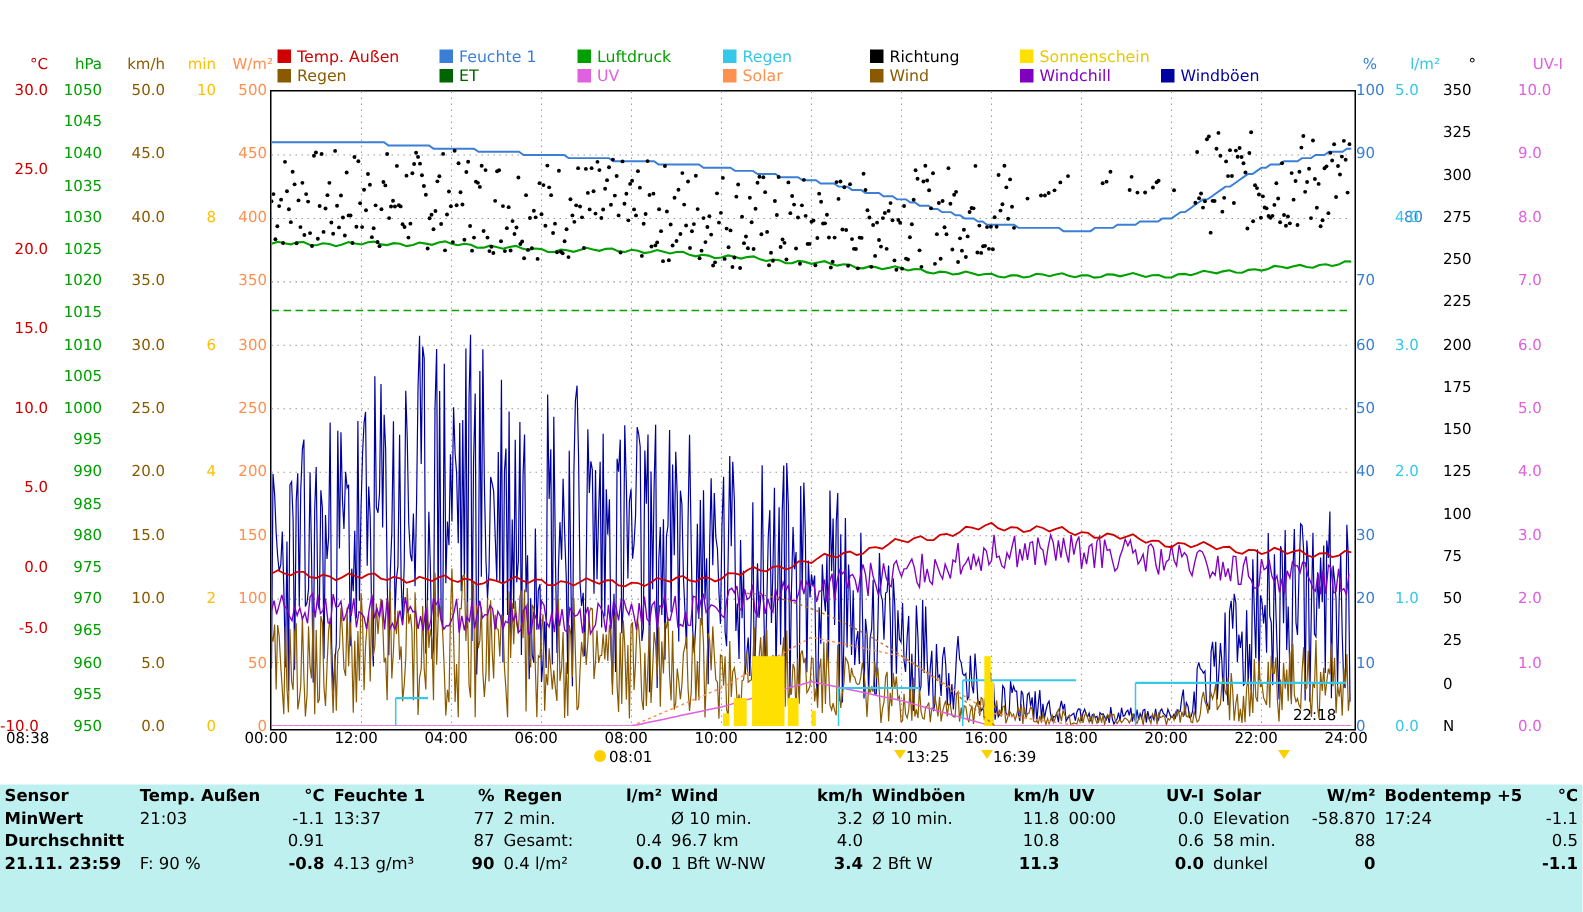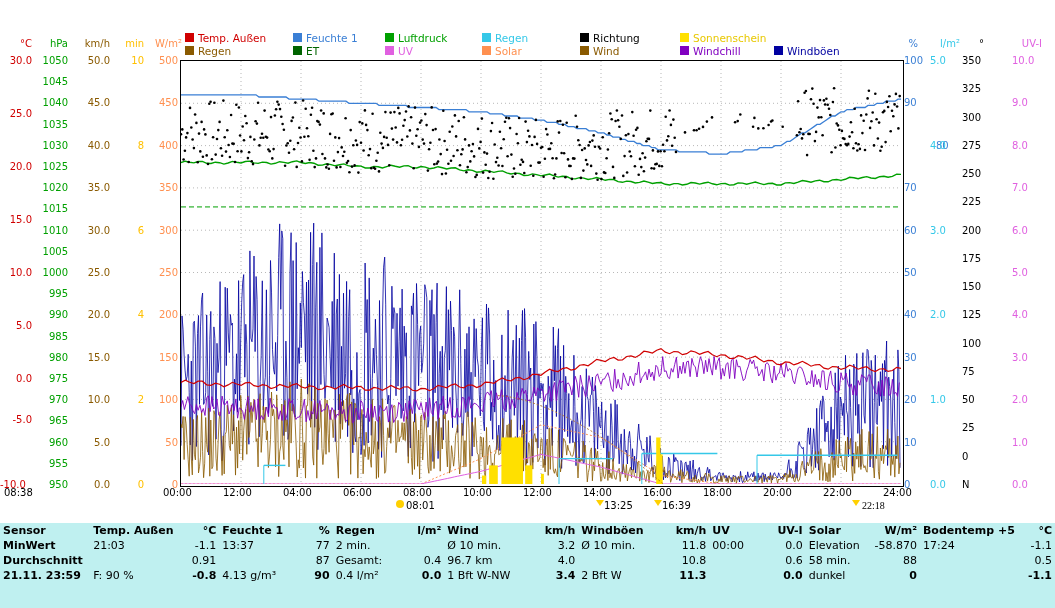--- a/index.html
+++ b/index.html
@@ -784,21 +784,21 @@
       <div class="xlab" style="left: 523px; top: 0px;">18:00</div>
       <div class="xlab" style="left: 583px; top: 0px;">20:00</div>
       <div class="xlab" style="left: 643px; top: 0px;">22:00</div>
       <div class="xlab" style="left: 703px; top: 0px;">24:00</div>
     </div>
 
   <div class="abs footmark" style="left:4px;top:487px;">08:38</div>
   <div class="abs footmark" style="left:406px;top:500px;">08:01</div>
   <div class="abs footmark" style="left:604px;top:500px;">13:25</div>
   <div class="abs footmark" style="left:662px;top:500px;">16:39</div>
-  <div class="abs footmark" style="left:862px;top:500px;font-family:Liberation Serif, serif;">22:18</div>
+  <div class="abs footmark" style="left:862px;top:472px;">22:18</div>
 
   <div class="abs" style="left:396px;top:500px;width:8px;height:8px;border-radius:50%;background:#ffd000"></div>
   <div class="abs" style="left:596px;top:500px;width:0;height:0;border-left:4px solid transparent;border-right:4px solid transparent;border-top:6px solid #ffd000"></div>
   <div class="abs" style="left:654px;top:500px;width:0;height:0;border-left:4px solid transparent;border-right:4px solid transparent;border-top:6px solid #ffd000"></div>
   <div class="abs" style="left:852px;top:500px;width:0;height:0;border-left:4px solid transparent;border-right:4px solid transparent;border-top:6px solid #ffd000"></div>
 
   <div class="abs tablewrap">
     <table class="summary">
       <thead>
         <tr>

